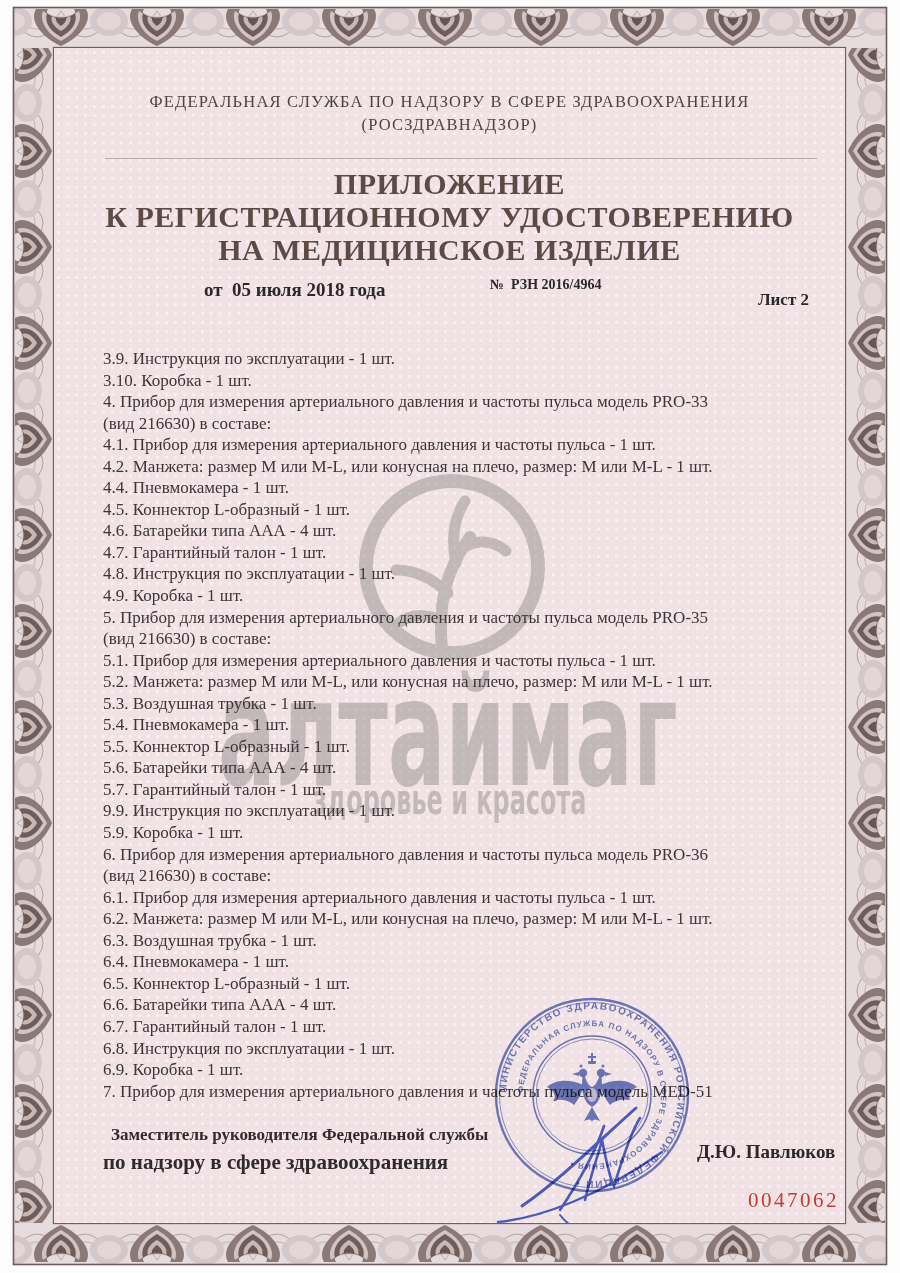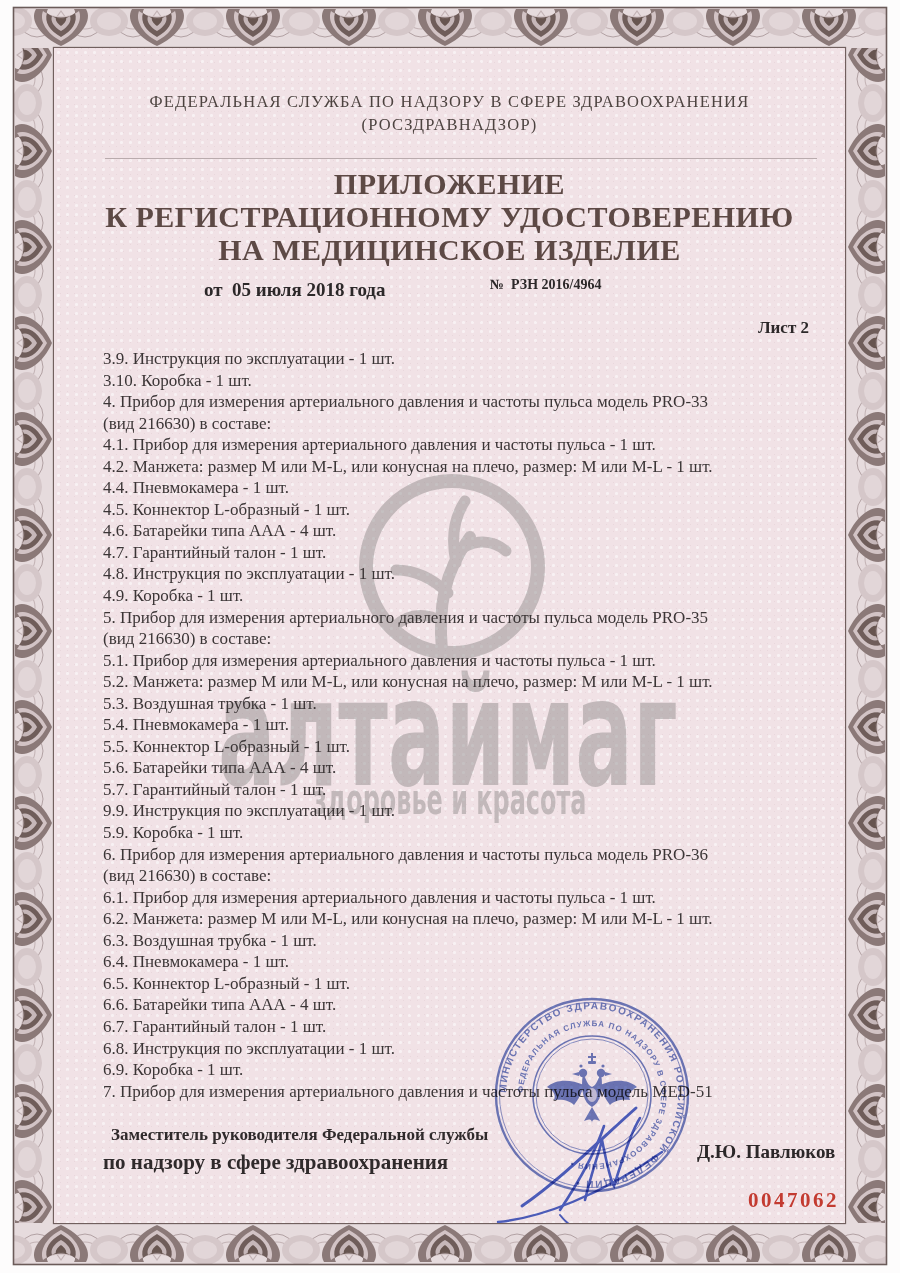--- a/index.html
+++ b/index.html
@@ -17,29 +17,29 @@
   
   .agency{left:0;width:100%;text-align:center;color:#4d4340;font-size:16.5px;letter-spacing:1.2px;}
   .agency1{top:44px;}
   .agency2{top:67px;}
   .divider{top:110px;left:51px;width:712px;height:1px;background:#b9abad;}
   .title{left:0;width:100%;text-align:center;color:#5d4945;font-weight:bold;
          font-size:30px;line-height:33px;letter-spacing:.5px;}
   .title1{top:119px;} .title2{top:152px;} .title3{top:185px;}
   .dateline{left:150px;top:231px;font-size:19px;font-weight:bold;color:#2c2829;}
   .numline{left:436px;top:223px;font-size:14px;font-weight:bold;color:#2c2829;margin-top:6px;}
-  .sheet{right:36px;top:270px;font-size:17px;font-weight:bold;color:#2c2829;}
+  .sheet{right:36px;top:242px;font-size:17px;font-weight:bold;color:#2c2829;}
   
   .bodytext{left:49px;top:300px;width:710px;color:#3b3536;}
   .line{height:21.55px;line-height:21.55px;font-size:17px;white-space:nowrap;}
   
   .sig1{left:57px;top:1077px;font-size:17px;font-weight:bold;color:#2f2a2b;white-space:nowrap;}
   .sig2{left:49px;top:1102px;font-size:21px;font-weight:bold;color:#2f2a2b;white-space:nowrap;}
   .signame{left:626px;top:1093px;font-size:19px;font-weight:bold;color:#2c2829;white-space:nowrap;margin-left:17px;}
-  .serial{left:694px;top:1140px;font-size:21px;font-weight:bold;letter-spacing:2.5px;
+  .serial{left:694px;top:1140px;font-size:21px;font-weight:normal;letter-spacing:2.5px;
           color:#c33b31;font-family:"Liberation Serif",serif;}
   
   .wm{color:#949090;opacity:.5;}
   .wm-logo{left:298px;top:419px;width:200px;height:200px;opacity:.5;}
   .wm-brand{left:164px;top:610px;font-family:"DejaVu Sans",sans-serif;font-weight:bold;
             font-size:150px;line-height:1;transform:scaleX(.57);transform-origin:0 0;white-space:nowrap;}
   .wm-tagline{left:259px;top:731px;font-family:"DejaVu Sans",sans-serif;font-weight:bold;
             font-size:42px;line-height:1;transform:scaleX(.57);transform-origin:0 0;white-space:nowrap;}
   
   .stamp{left:438px;top:947px;width:200px;height:200px;opacity:.82;mix-blend-mode:multiply;}

